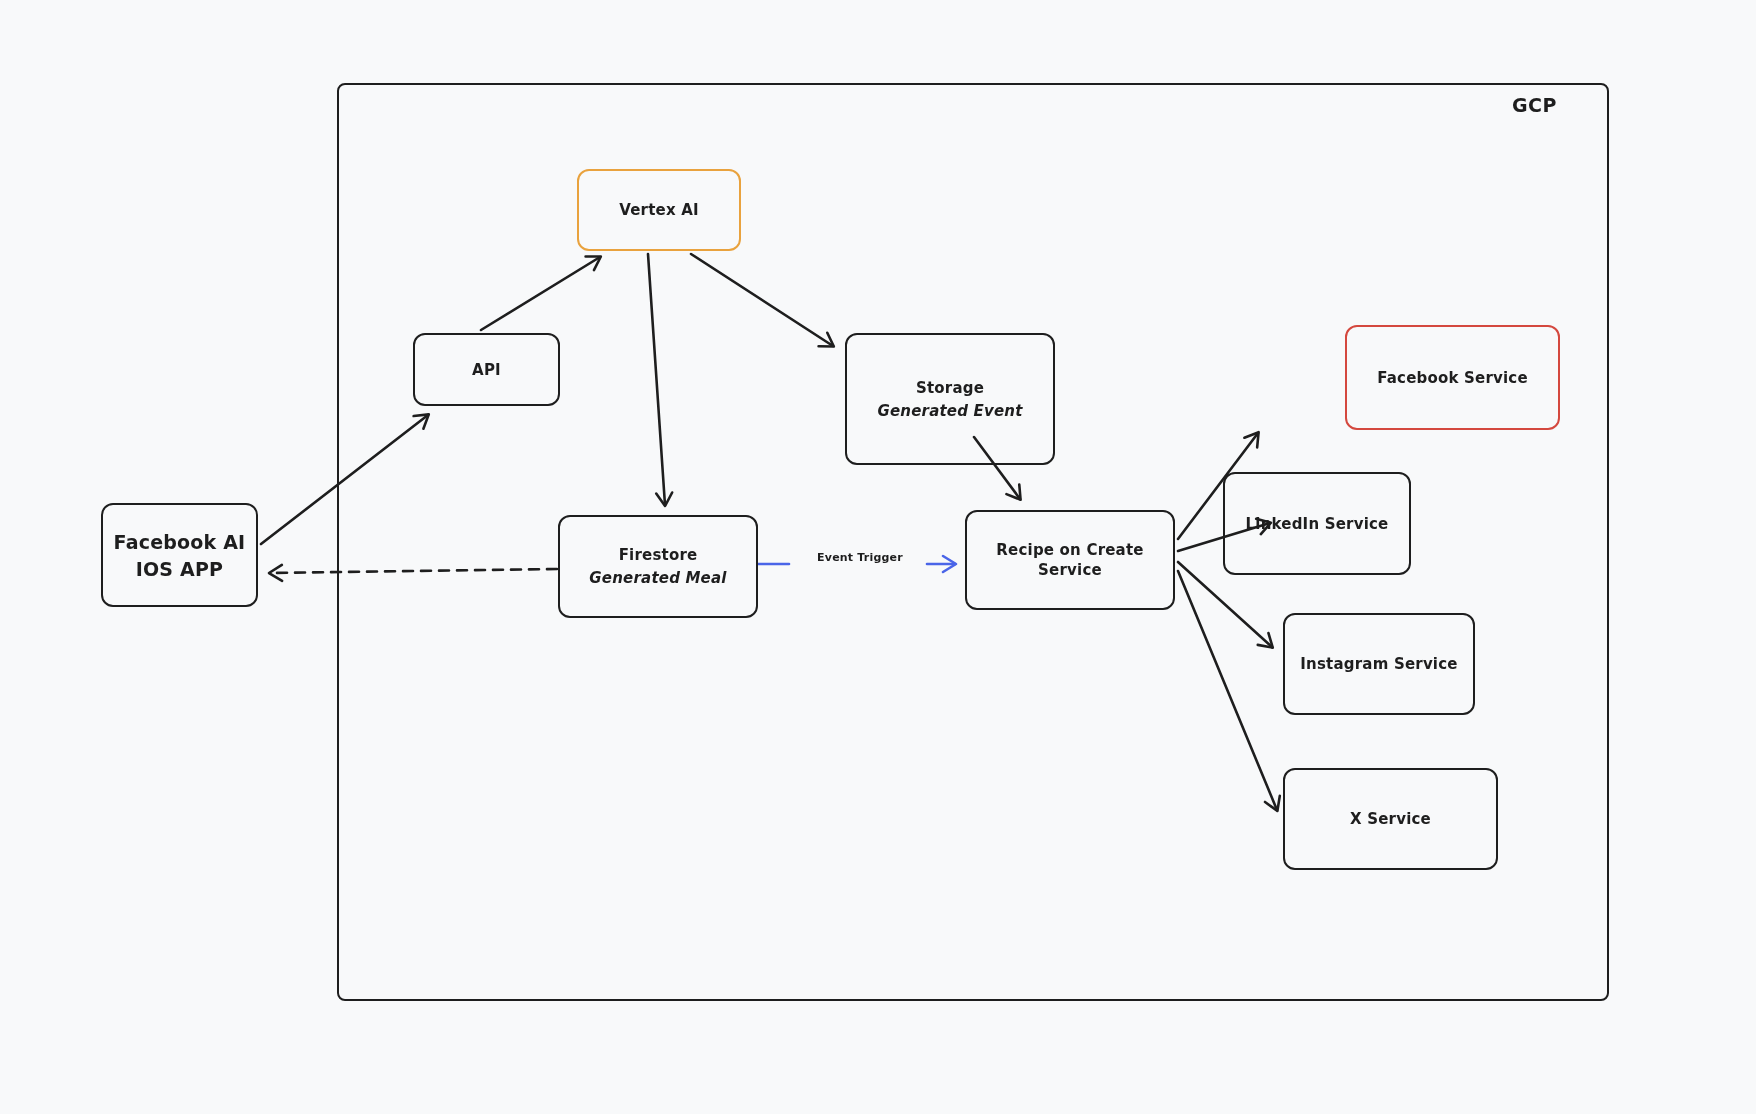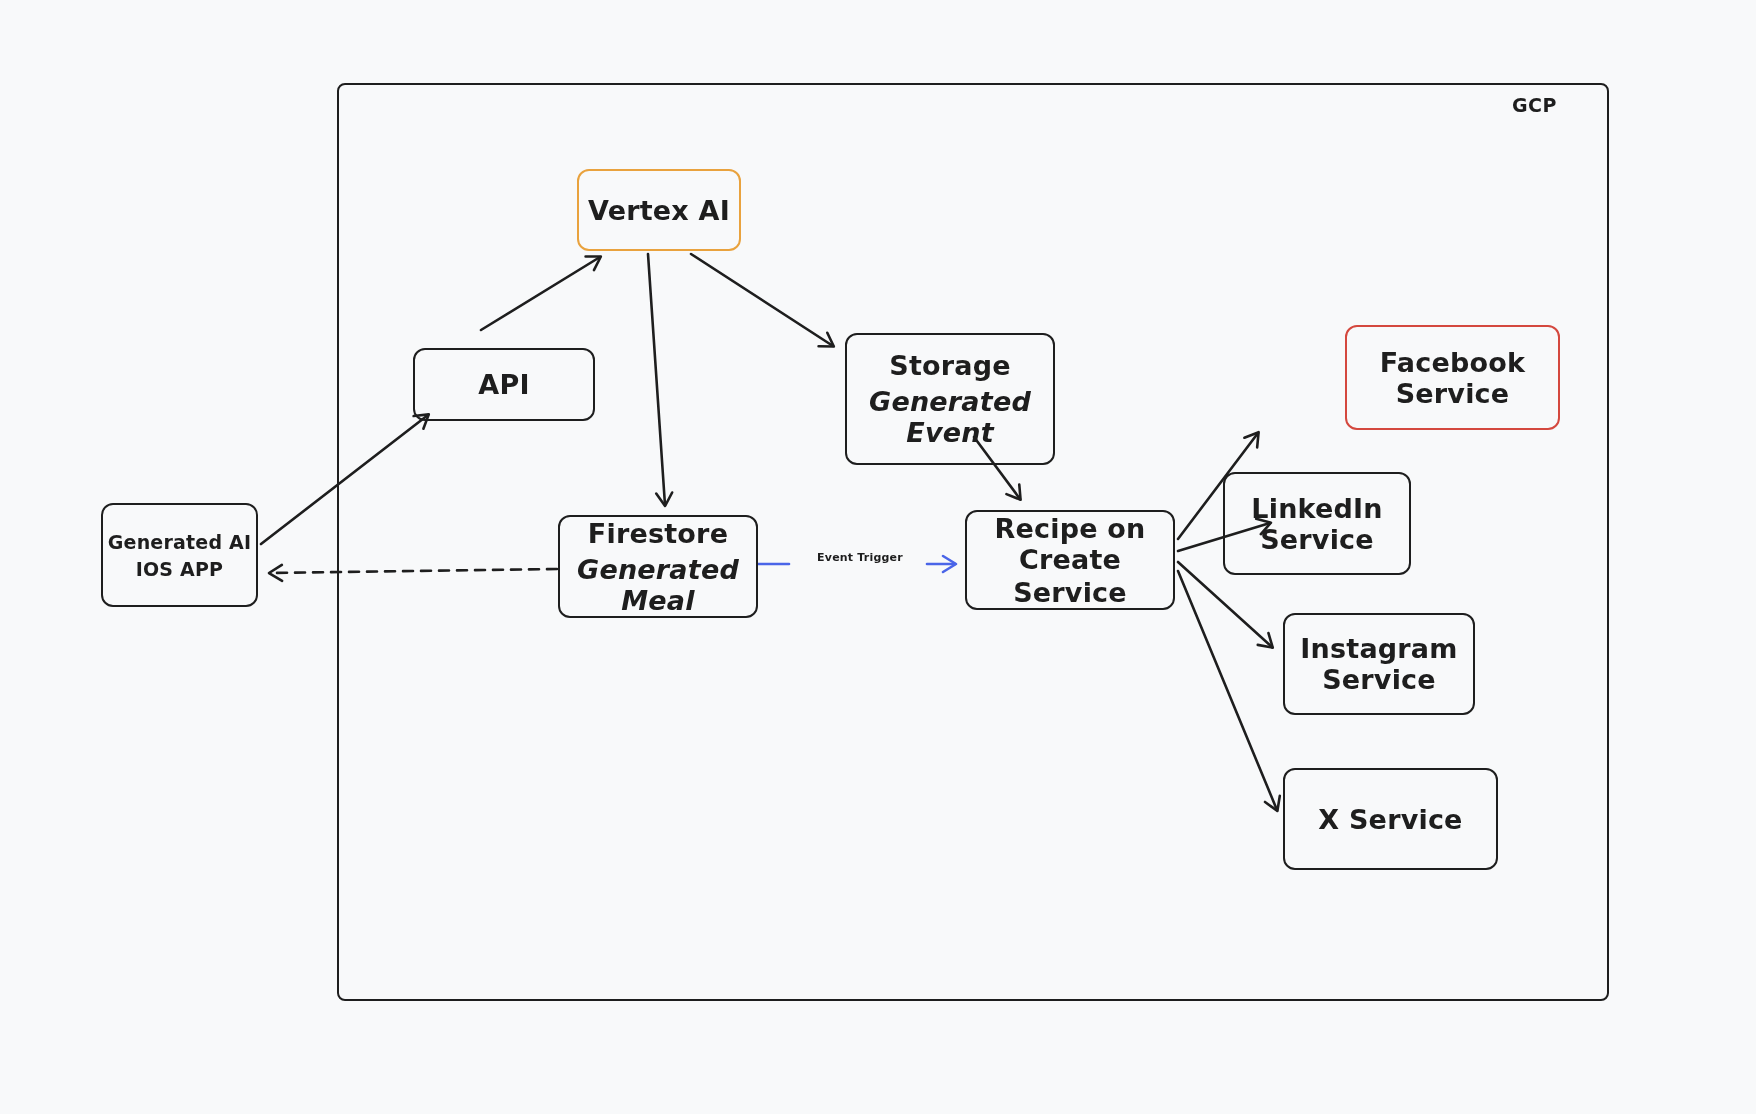--- a/index.html
+++ b/index.html
@@ -28,21 +28,21 @@
     border:2.8px solid var(--ink);border-radius:8px;background:transparent;
   }
   .frame-label{
     position:absolute;left:1512px;top:94px;width:80px;text-align:left;
     font-size:19px;font-weight:bold;letter-spacing:.5px;
   }
   .node{
     position:absolute;border:2.6px solid var(--ink);border-radius:12px;
     background:transparent;display:flex;flex-direction:column;
     align-items:center;justify-content:center;gap:5px;
-    font-size:27px;font-weight:bold;letter-spacing:.2px;text-align:center;
+    font-size:15px;font-weight:bold;letter-spacing:.2px;text-align:center;
     box-sizing:border-box;
   }
   .node .sub{font-style:italic;}
   .node.vertex{border-color:var(--orange);}
   .node.facebook{border-color:var(--red);}
   .node.small{font-size:19px;}
   .edge-label{
     position:absolute;left:791px;top:551px;width:138px;text-align:center;
     font-size:11px;font-weight:bold;letter-spacing:.2px;
   }
@@ -74,25 +74,25 @@
     <path class="edge blue" d="M 927 564 L 955 564" marker-end="url(#ahb)"></path>
     <path class="edge" d="M 1178 539 L 1258 433" marker-end="url(#ahd)"></path>
     <path class="edge" d="M 1178 551 L 1270 523" marker-end="url(#ahd)"></path>
     <path class="edge" d="M 1178 562 L 1272 647" marker-end="url(#ahd)"></path>
     <path class="edge" d="M 1178 571 L 1277 810" marker-end="url(#ahd)"></path>
   </svg>
 
   <div class="edge-label">Event Trigger</div>
 
   <div class="node small" style="left:101px;top:503px;width:157px;height:104px">
-    <span>Generated AI</span>
+    <span>Facebook AI</span>
     <span>IOS APP</span>
   </div>
 
-  <div class="node" style="left:413px;top:348px;width:182px;height:73px">
+  <div class="node" style="left:413px;top:333px;width:147px;height:73px">
     <span>API</span>
   </div>
 
   <div class="node vertex" style="left:577px;top:169px;width:164px;height:82px">
     <span>Vertex AI</span>
   </div>
 
   <div class="node" style="left:845px;top:333px;width:210px;height:132px">
     <span>Storage</span>
     <span class="sub">Generated Event</span>

